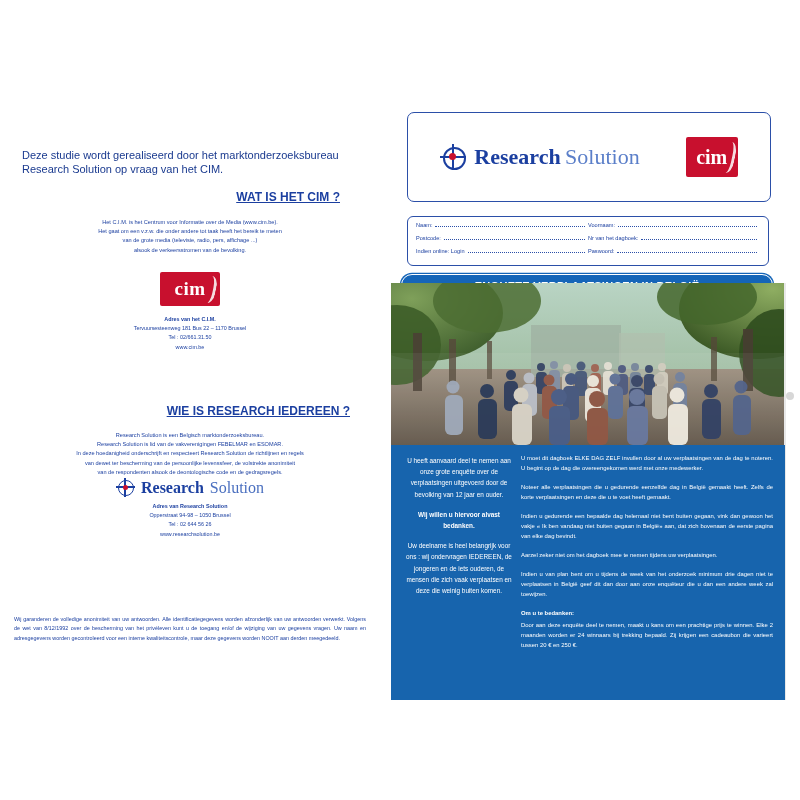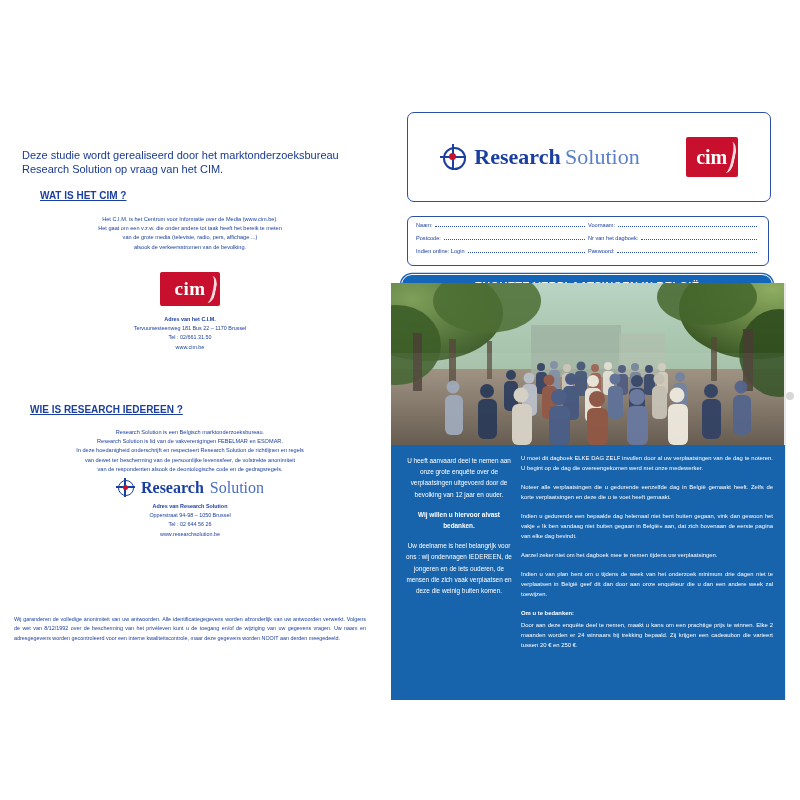--- a/index.html
+++ b/index.html
@@ -30,22 +30,22 @@
     left: 22px;
     top: 148px;
     width: 360px;
     font-size: 11px;
     font-weight: normal;
     color: #1a3a8f;
     line-height: 1.3;
   }
 
   .sec-title {
-    text-align: left;
-    font-size: 10px;
+    text-align: right;
+    font-size: 12px;
     font-weight: bold;
     color: #1b3fa0;
     text-decoration: underline;
   }
 
   .sec-body {
     text-align: center;
     font-size: 5.6px;
     color: #1b3fa0;
     line-height: 1.65;

